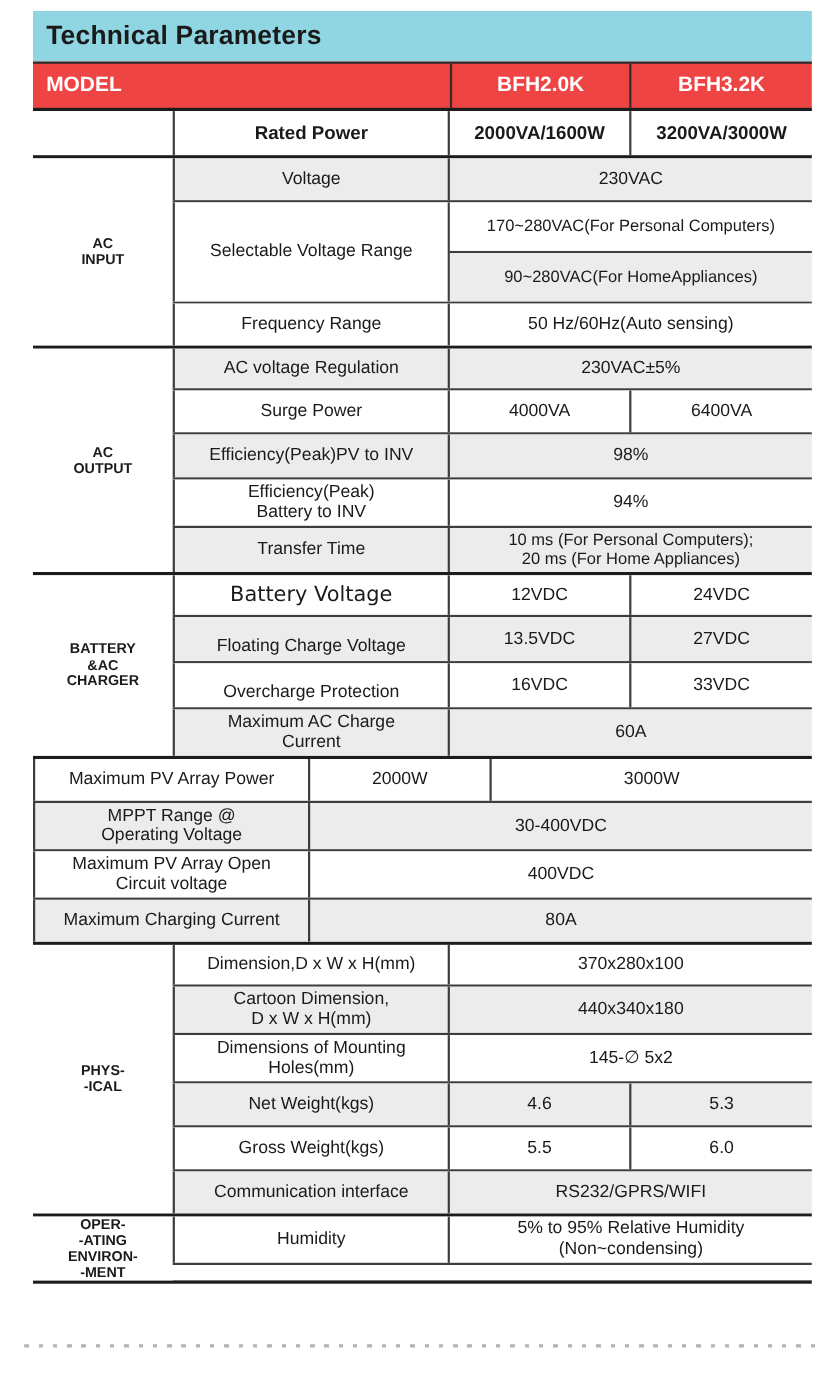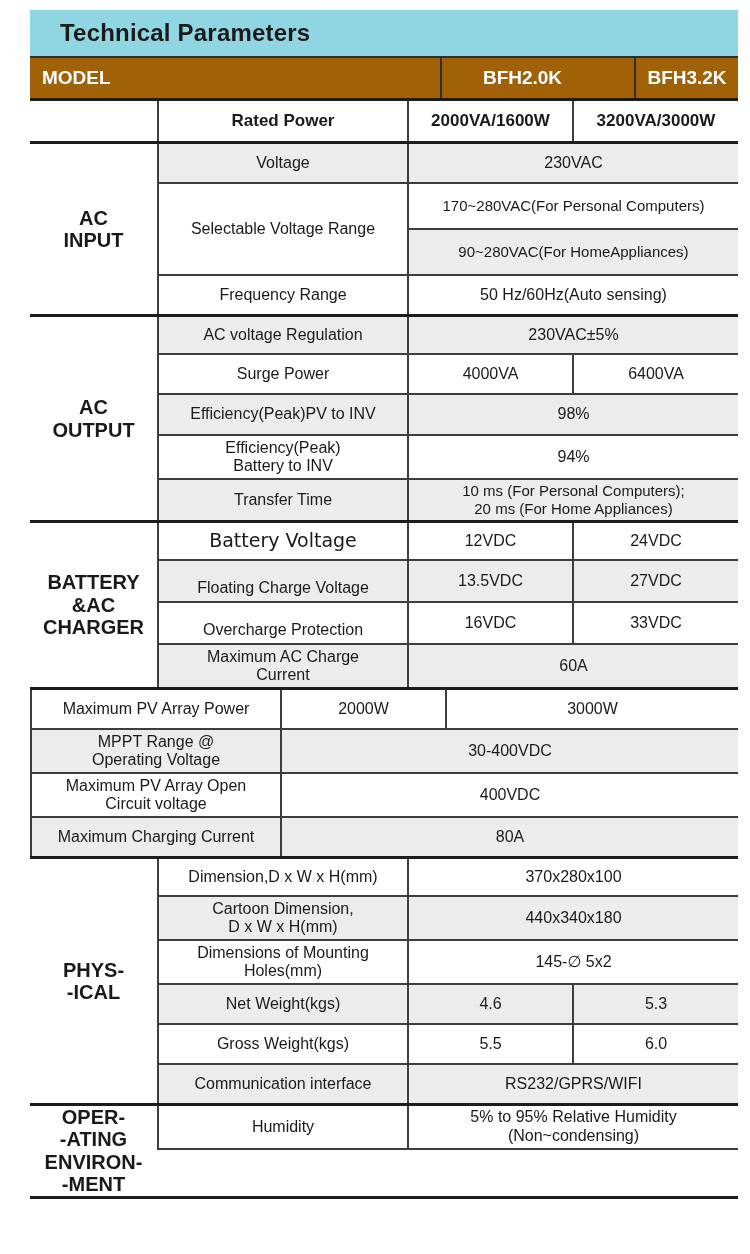--- a/index.html
+++ b/index.html
@@ -7,38 +7,38 @@
   body {
     width: 750px; height: 1254px;
     font-family: "Liberation Sans", sans-serif;
     color: #1a1a1a;
     overflow: hidden;
   }
   .tbl { margin: 10px 0 0 30px; width: 708px; border-bottom: 3px solid #1c1c1c; }
 
   .title-bar {
     height: 46px; background: #8FD5E2;
-    display: flex; align-items: center; padding-left: 30px;
+    display: flex; align-items: center; padding-left: 12px;
     font-size: 24px; font-weight: bold; letter-spacing: 0.2px;
   }
 
   .model-row {
-    height: 45px; background: #a16207;
+    height: 45px; background: #ef4444;
     border-top: 2px solid #2e2e2e; border-bottom: 3px solid #1c1c1c;
     display: flex; color: #ffffff; font-weight: bold; font-size: 19px;
   }
   .model-row .m-label { width: 379px; display: flex; align-items: center; padding-left: 12px; }
-  .model-row .m-val  { width: 163px; border-left: 2px solid #2e2e2e; display: flex; align-items: center; justify-content: center; margin-left: 31px; }
+  .model-row .m-val  { width: 163px; border-left: 2px solid #2e2e2e; display: flex; align-items: center; justify-content: center; }
   .model-row .m-val.m2 { width: auto; flex: 1; }
 
   .section { display: flex; border-top: 3px solid #1c1c1c; }
   .section.first { border-top: none; }
   .cat {
     width: 127px; display: flex; align-items: center; justify-content: center;
-    text-align: center; font-weight: bold; font-size: 20px; line-height: 1.12;
+    text-align: center; font-weight: bold; font-size: 13px; line-height: 1.12;
     white-space: pre-line; background: #ffffff;
   }
   .rows { flex: 1; display: flex; flex-direction: column; }
   .row, .srow, .rowgroup { display: flex; }
   .bb { border-bottom: 2px solid #3d3d3d; }
   .cell { display: flex; align-items: center; justify-content: center; text-align: center; }
   .lbl {
     width: 252px; border-left: 2px solid #3d3d3d; border-right: 2px solid #3d3d3d;
     font-size: 16px; line-height: 1.15; white-space: pre-line;
   }

